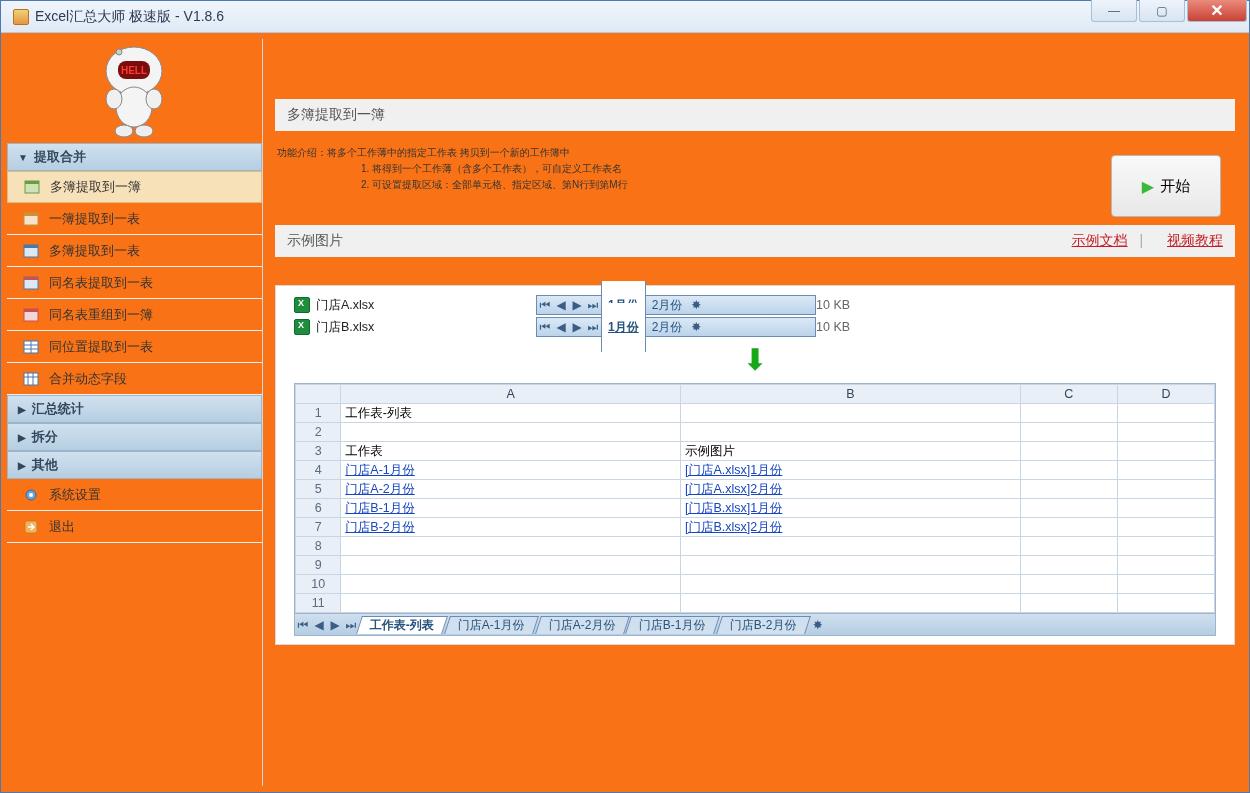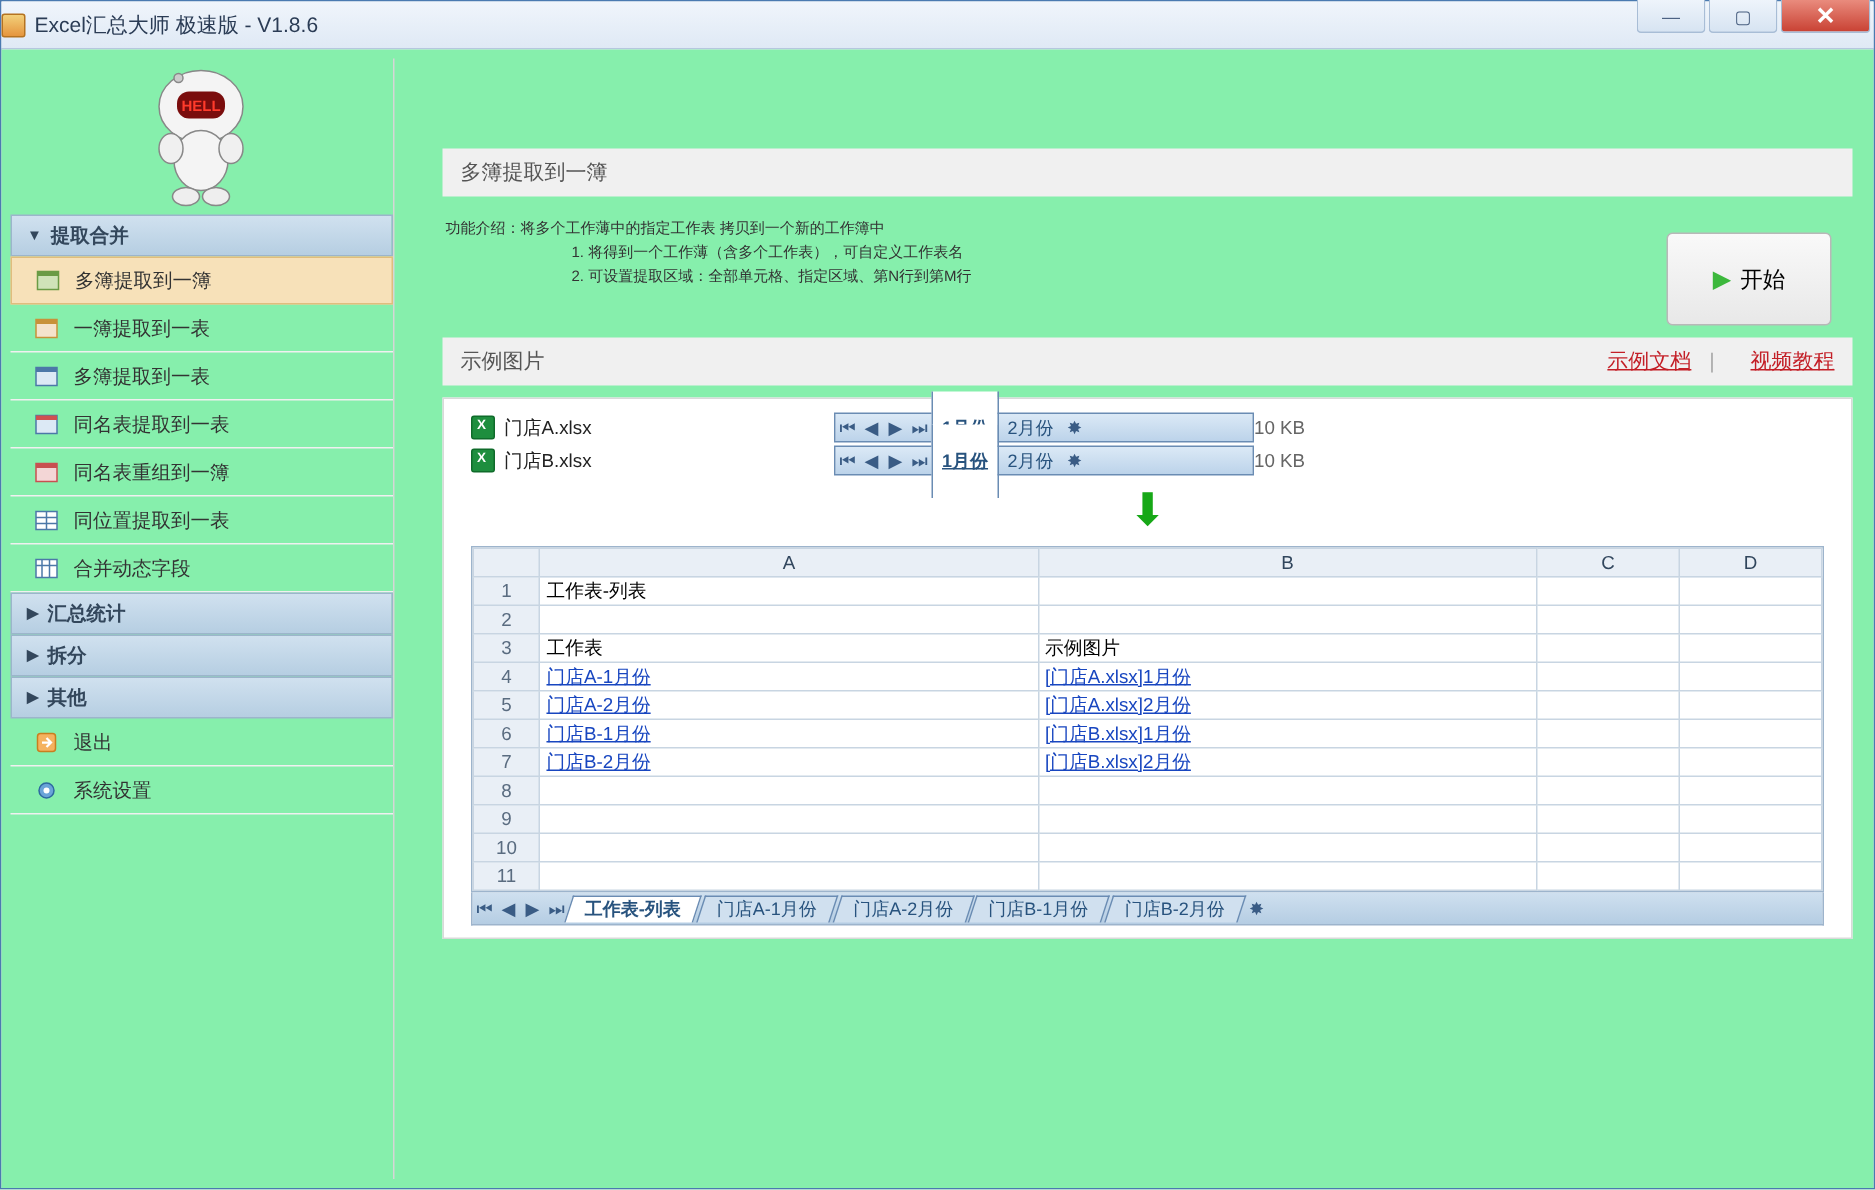--- a/index.html
+++ b/index.html
@@ -14,42 +14,42 @@
   width: 1250px; height: 793px;
   border: 1px solid #4a7ab0;
   background: #fff;
   display: flex; flex-direction: column;
 }
 .titlebar {
   height: 32px;
   background: linear-gradient(#f0f5fb, #dfe9f5);
   border-bottom: 1px solid #b5c7de;
   display: flex; align-items: center;
-  padding-left: 0;
+  padding-left: 12px;
 }
 .titlebar .app-icon {
   width: 16px; height: 16px; margin-right: 6px;
   background: linear-gradient(#f2d07a, #e5953e);
   border: 1px solid #b57320; border-radius: 2px;
 }
 .titlebar .title { color: #2b3c55; font-size: 14px; flex: 1; }
 .winbtns { display: flex; height: 100%; }
 .winbtn {
   width: 46px; height: 22px; margin-top: -1px;
   display: flex; align-items: center; justify-content: center;
   background: linear-gradient(#eef4fb,#d7e4f2);
   border: 1px solid #a8bdd6; border-top: none;
   border-bottom-left-radius: 3px; border-bottom-right-radius: 3px;
   margin-right: 2px; font-family: Arial;
 }
 .winbtn.close { background: linear-gradient(#e98b7d,#c94234); color:#fff; width: 60px; }
 .winbtn.close .x { font-size: 16px; font-weight: bold; }
 .winbtn .glyph { font-size: 12px; color: #4c6283; }
 
-.body { flex:1; display:flex; background:#86efac; padding: 6px; gap: 20px; }
+.body { flex:1; display:flex; background:#f97316; padding: 6px; }
 .sidebar {
   width: 256px; border-right: 1px solid #d6d6d6;
   padding-right: 0; display:flex; flex-direction:column;
 }
 .mascot { height: 104px; display:flex; align-items:center; justify-content:center; }
 .mascot svg { width: 90px; height: 100px; }
 .nav { display:flex; flex-direction:column; }
 .nav-header {
   background: linear-gradient(#d0e1ef,#b6cee2);
   border: 1px solid #9cb5cb;
@@ -88,21 +88,21 @@
 
 .sect-header2 {
   background: #f0f0f0; height: 32px; margin-top: 26px;
   display:flex; align-items:center; padding: 0 12px;
   color:#555; font-size:14px; justify-content: space-between;
 }
 .links a { color:#c31f27; text-decoration: underline; margin-left: 12px; cursor:pointer; }
 .links .sep { color:#aaa; margin: 0 8px; }
 
 .example {
-  margin-top: 8px; border:1px solid #d9d9d9; padding: 8px 18px 8px 18px;
+  margin-top: 28px; border:1px solid #d9d9d9; padding: 8px 18px 8px 18px;
   background:#fff;
 }
 .filelist { }
 .frow { display:flex; align-items:center; height: 22px; font-size:12.5px; }
 .frow .xic { width:16px; height:16px; margin-right:6px; background:#1e8e3e; border:1px solid #0f6b2a; border-radius:2px; position:relative; }
 .frow .xic::after{ content:"X"; position:absolute; font-size:9px; color:#fff; left:3px; top:0; font-weight:bold; }
 .frow .fname { width: 220px; color:#222; }
 .sheet-tabs {
   display:flex; border:1px solid #6a8cb3; align-items:center; height:20px;
   background: linear-gradient(#dbe9f6,#bcd3ea);
@@ -268,34 +268,34 @@
           <span>拆分</span>
         </div>
         <div class="nav-header">
           <span class="arrow">▶</span>
           <span>其他</span>
         </div>
 
         <div class="nav-item">
           <span class="ic">
               <svg viewBox="0 0 16 16">
+                <circle cx="8" cy="8" r="5" fill="#6aa4d8" stroke="#2d6aa0"></circle>
+                <circle cx="8" cy="8" r="2" fill="#fff"></circle>
+              </svg>
+            </span>
+          <span>系统设置</span>
+        </div>
+        <div class="nav-item">
+          <span class="ic">
+              <svg viewBox="0 0 16 16">
                 <rect x="2" y="2" width="12" height="12" rx="2" fill="#f4b25f" stroke="#c97e1f"></rect>
                 <path d="M5 8h6M8 5l3 3-3 3" stroke="#fff" fill="none" stroke-width="1.5"></path>
               </svg>
             </span>
           <span>退出</span>
-        </div>
-        <div class="nav-item">
-          <span class="ic">
-              <svg viewBox="0 0 16 16">
-                <circle cx="8" cy="8" r="5" fill="#6aa4d8" stroke="#2d6aa0"></circle>
-                <circle cx="8" cy="8" r="2" fill="#fff"></circle>
-              </svg>
-            </span>
-          <span>系统设置</span>
         </div>
       </div>
     </div>
 
     <div class="main">
       <div class="sect-header">
         <span>多簿提取到一簿</span>
       </div>
       <div class="desc">
         <div><span>功能介绍：</span><span>将多个工作薄中的指定工作表 拷贝到一个新的工作簿中</span></div>

